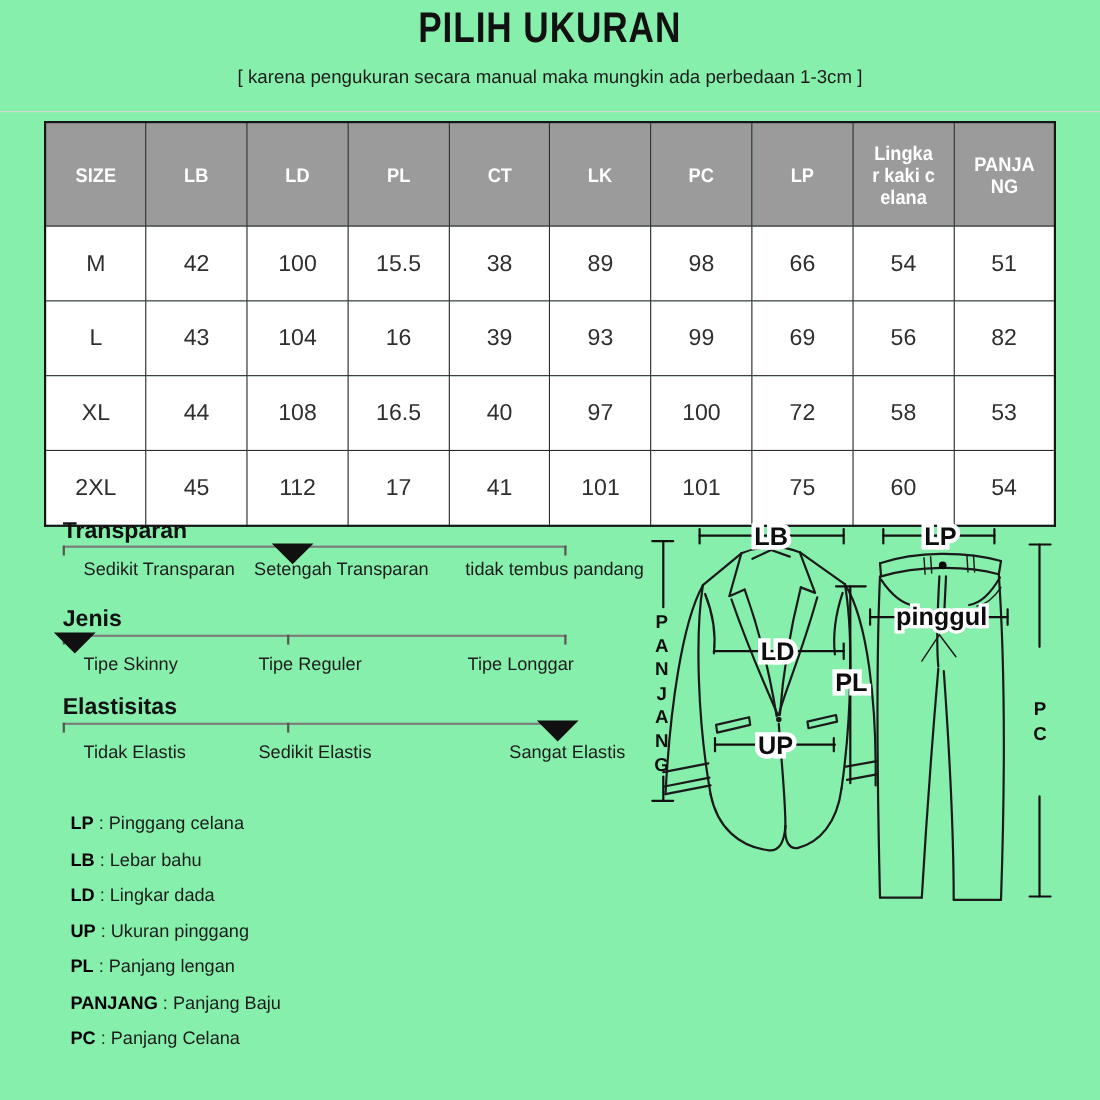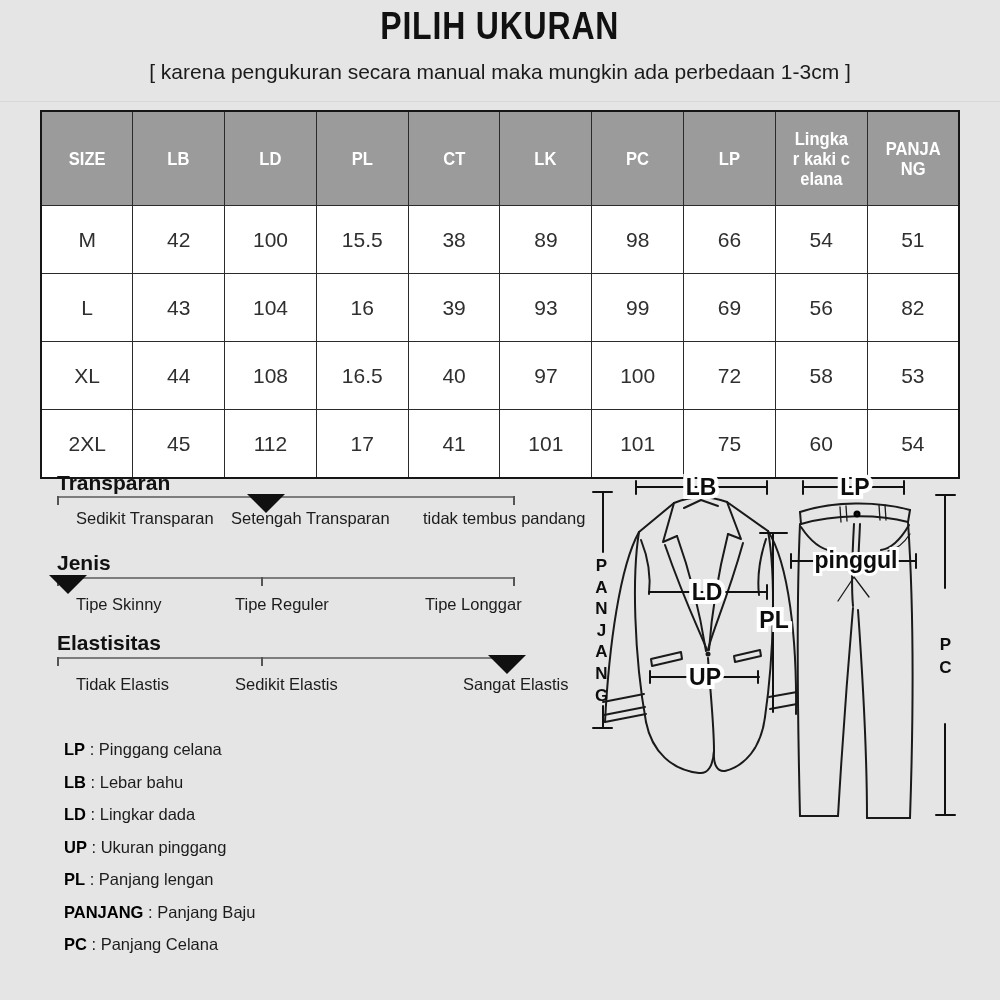--- a/index.html
+++ b/index.html
@@ -1,24 +1,24 @@
 <!DOCTYPE html>
 <html><head>
 <meta charset="utf-8">
 <style>
   html,body{margin:0;padding:0;background:#ffffff;}
   body{font-family:"Liberation Sans", sans-serif; color:#222;}
-  #page{position:relative;width:1000px;height:1000px;background:#e5e5e5;overflow:hidden;text-decoration:underline;}
+  #page{position:relative;width:1000px;height:1000px;background:#86efac;overflow:hidden;text-decoration:underline;}
 
   
   #title{position:absolute;top:4px;left:0;width:1000px;text-align:center;margin:0;
          font-size:39px;font-weight:bold;color:#111;}
   #title .cond{display:inline-block;transform:scaleX(0.82);letter-spacing:1px;}
   #subtitle{position:absolute;top:60px;left:0;width:1000px;text-align:center;
-            font-size:21px;color:#1b1b1b;}
+            font-size:17px;color:#1b1b1b;}
 
   .thin-divider{position:absolute;top:101px;left:0;width:1000px;height:1px;background:#d9d9d9;}
 
   
   #size-table{position:absolute;top:110px;left:40px;width:920px;
               border-collapse:collapse;table-layout:fixed;}
   #size-table th,#size-table td{border:1.5px solid #2b2b2b;text-align:center;vertical-align:middle;padding:6px;}
   #size-table{border:2px solid #161616;}
   #size-table th{height:81px;background:#9b9b9b;color:#ffffff;font-weight:bold;font-size:18px;}
   #size-table th .hwrap{transform:scaleX(0.92);line-height:20px;}

